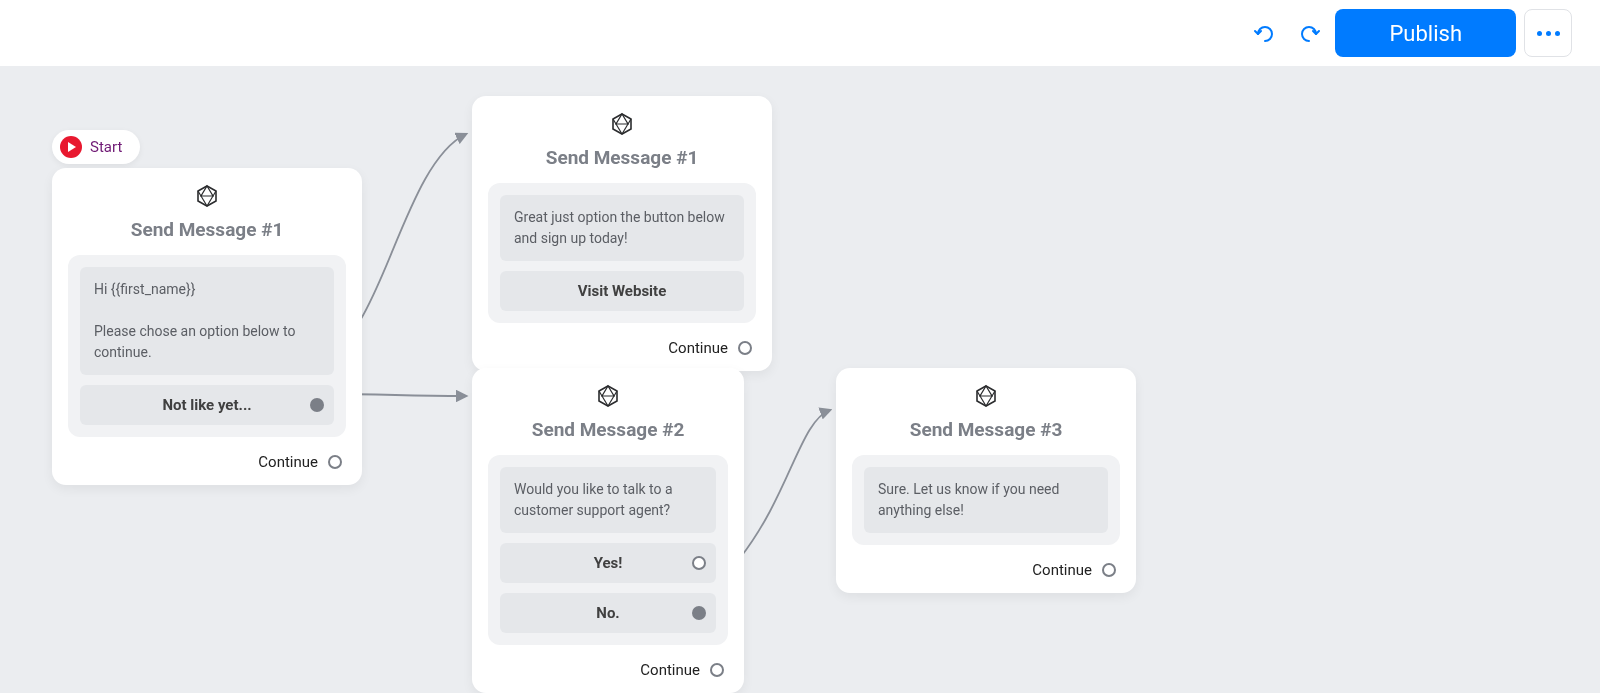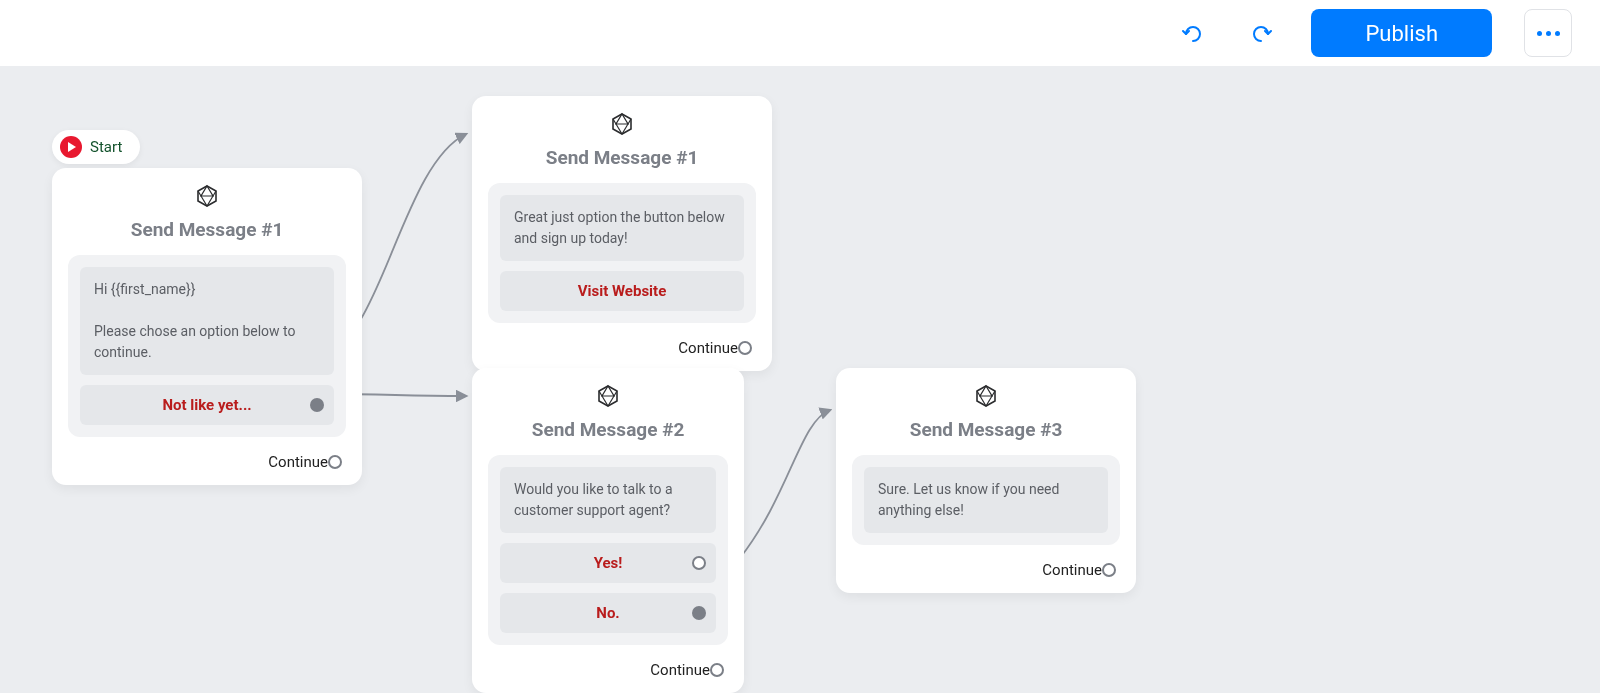--- a/index.html
+++ b/index.html
@@ -14,21 +14,21 @@
       background: #fff;
       overflow: hidden;
     }
     .toolbar {
       height: 66px;
       background: #fff;
       display: flex;
       justify-content: flex-end;
       align-items: center;
       padding: 0 28px;
-      gap: 32px;
+      gap: 8px;
     }
     .canvas {
       position: relative;
       width: 100%;
       height: calc(100% - 66px);
       background: #ebedf0;
     }
     .icon-btn {
       width: 36px;
       height: 36px;
@@ -85,21 +85,21 @@
       width: 22px;
       height: 22px;
       border-radius: 50%;
       background: #e8182f;
       display: flex;
       align-items: center;
       justify-content: center;
     }
     .start-label {
       font-size: 15px;
-      color: #14532d;
+      color: #701a75;
     }
     .play-triangle {
       width: 0;
       height: 0;
       border-left: 8px solid #fff;
       border-top: 5px solid transparent;
       border-bottom: 5px solid transparent;
       margin-left: 2px;
     }
     
@@ -146,21 +146,21 @@
       background: #e5e7ea;
       border-radius: 6px;
       margin-top: 10px;
       height: 40px;
       display: flex;
       align-items: center;
       justify-content: center;
       position: relative;
       font-size: 15px;
       font-weight: 700;
-      color: #b91c1c;
+      color: #404040;
     }
     .option-row .port {
       position: absolute;
       right: 10px;
     }
     .port {
       width: 14px;
       height: 14px;
       border-radius: 50%;
     }
@@ -168,20 +168,21 @@
       background: #7b7f87;
     }
     .port-open {
       background: #fff;
       border: 2px solid #7b7f87;
     }
     .continue-row {
       display: flex;
       align-items: center;
       justify-content: flex-end;
+      gap: 10px;
       margin-top: 16px;
       padding-right: 4px;
     }
     .continue-label {
       font-size: 15px;
       color: #222;
     }
     .edges {
       position: absolute;
       top: 0;

